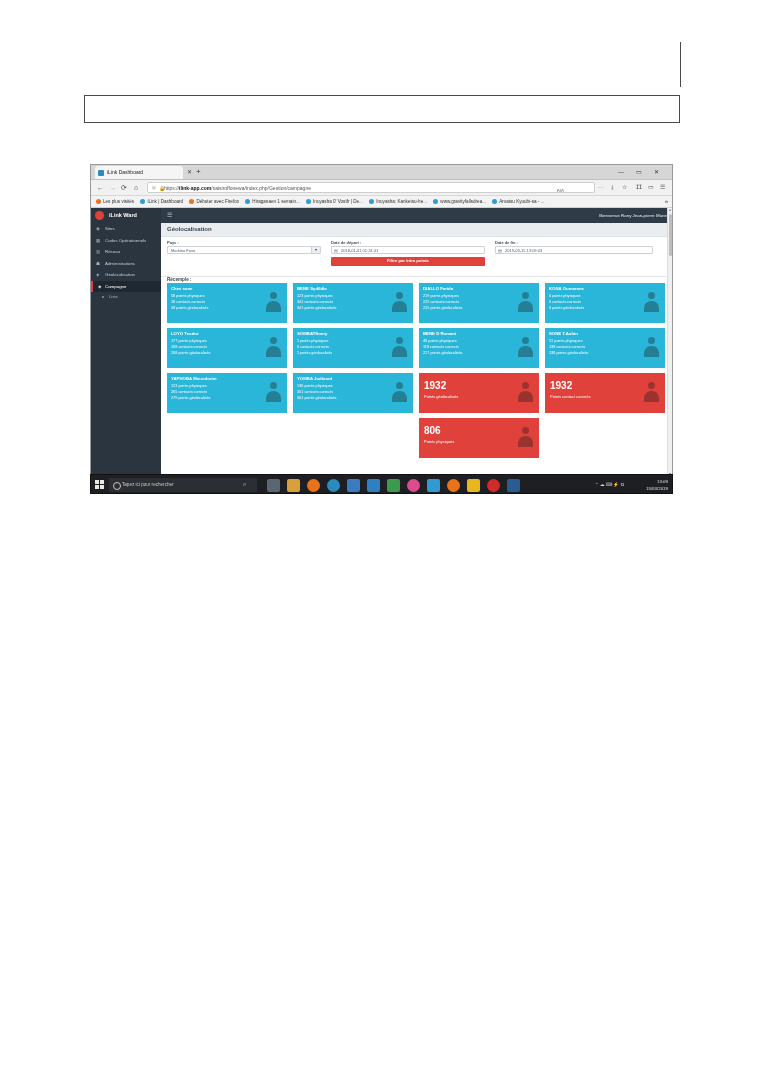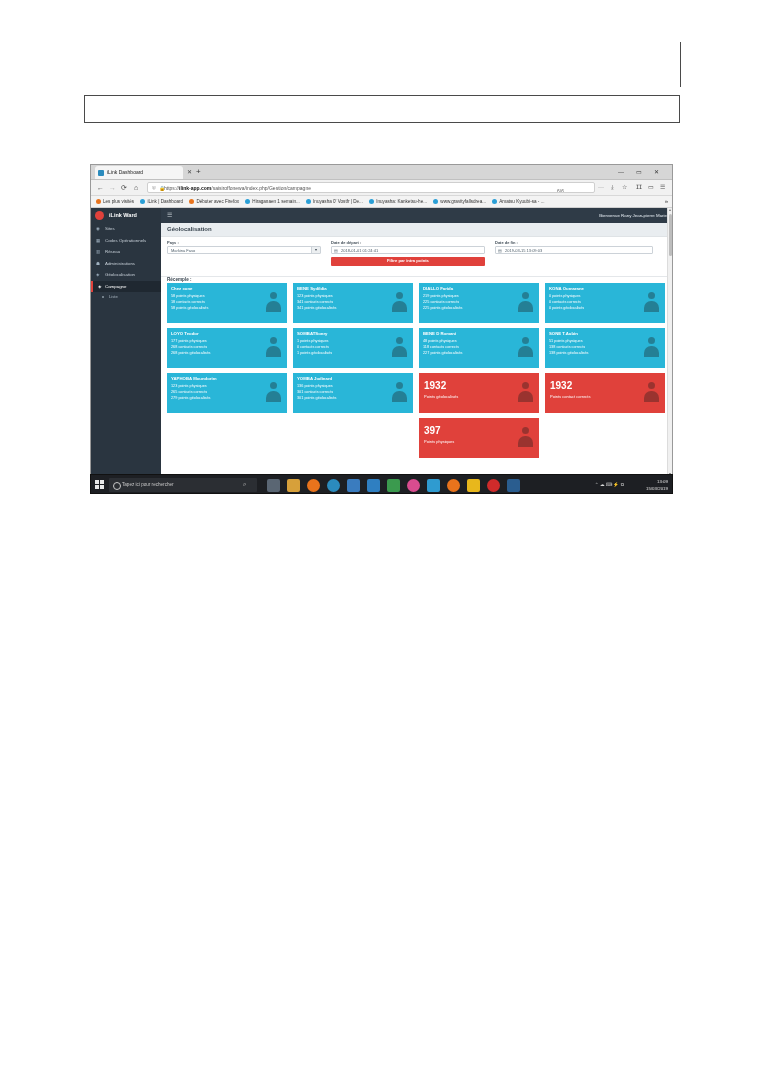--- a/index.html
+++ b/index.html
@@ -825,21 +825,21 @@
           <div class="tile red" style="left:378px; top:90px;">
             <div class="tile-big-num">1932</div>
             <div class="tile-big-label">Points contact corrects</div>
             <div class="tile-avatar">
                 <span class="head"></span>
                 <span class="body"></span>
               </div>
           </div>
 
           <div class="tile red" style="left:252px; top:135px;">
-            <div class="tile-big-num">397</div>
+            <div class="tile-big-num">806</div>
             <div class="tile-big-label">Points physiques</div>
             <div class="tile-avatar">
                 <span class="head"></span>
                 <span class="body"></span>
               </div>
           </div>
 
         </div>
       </div>
 

